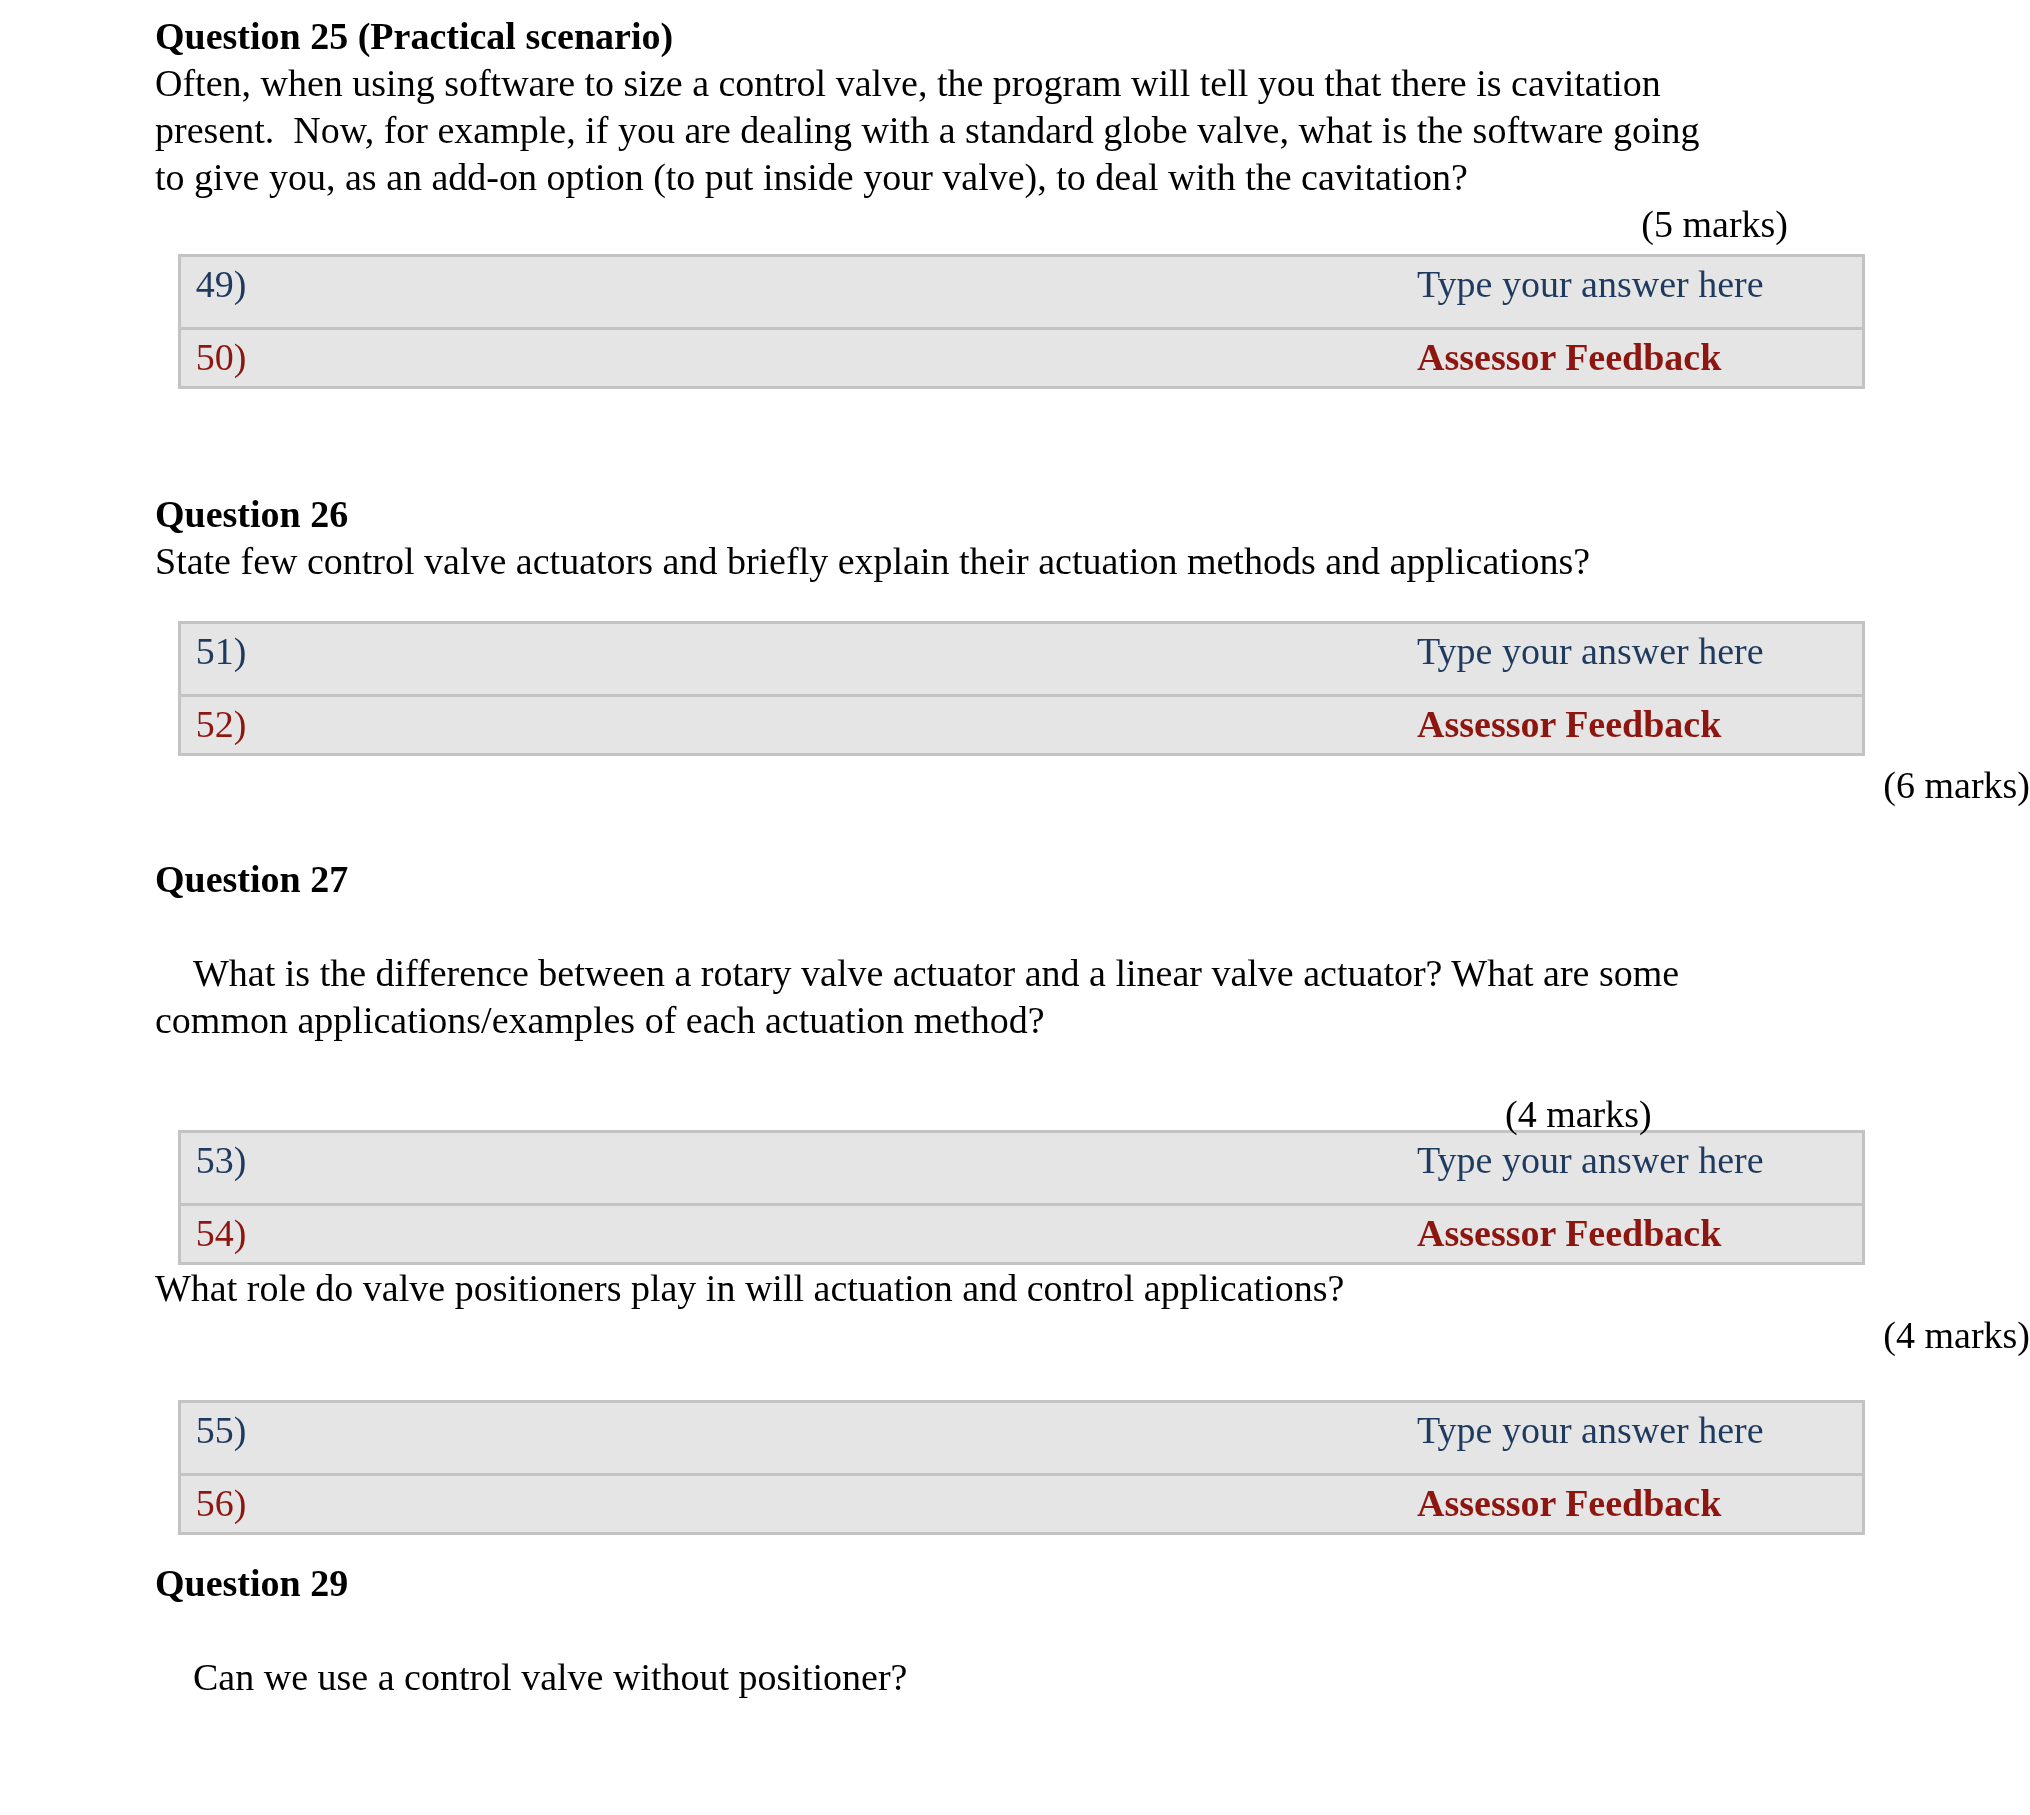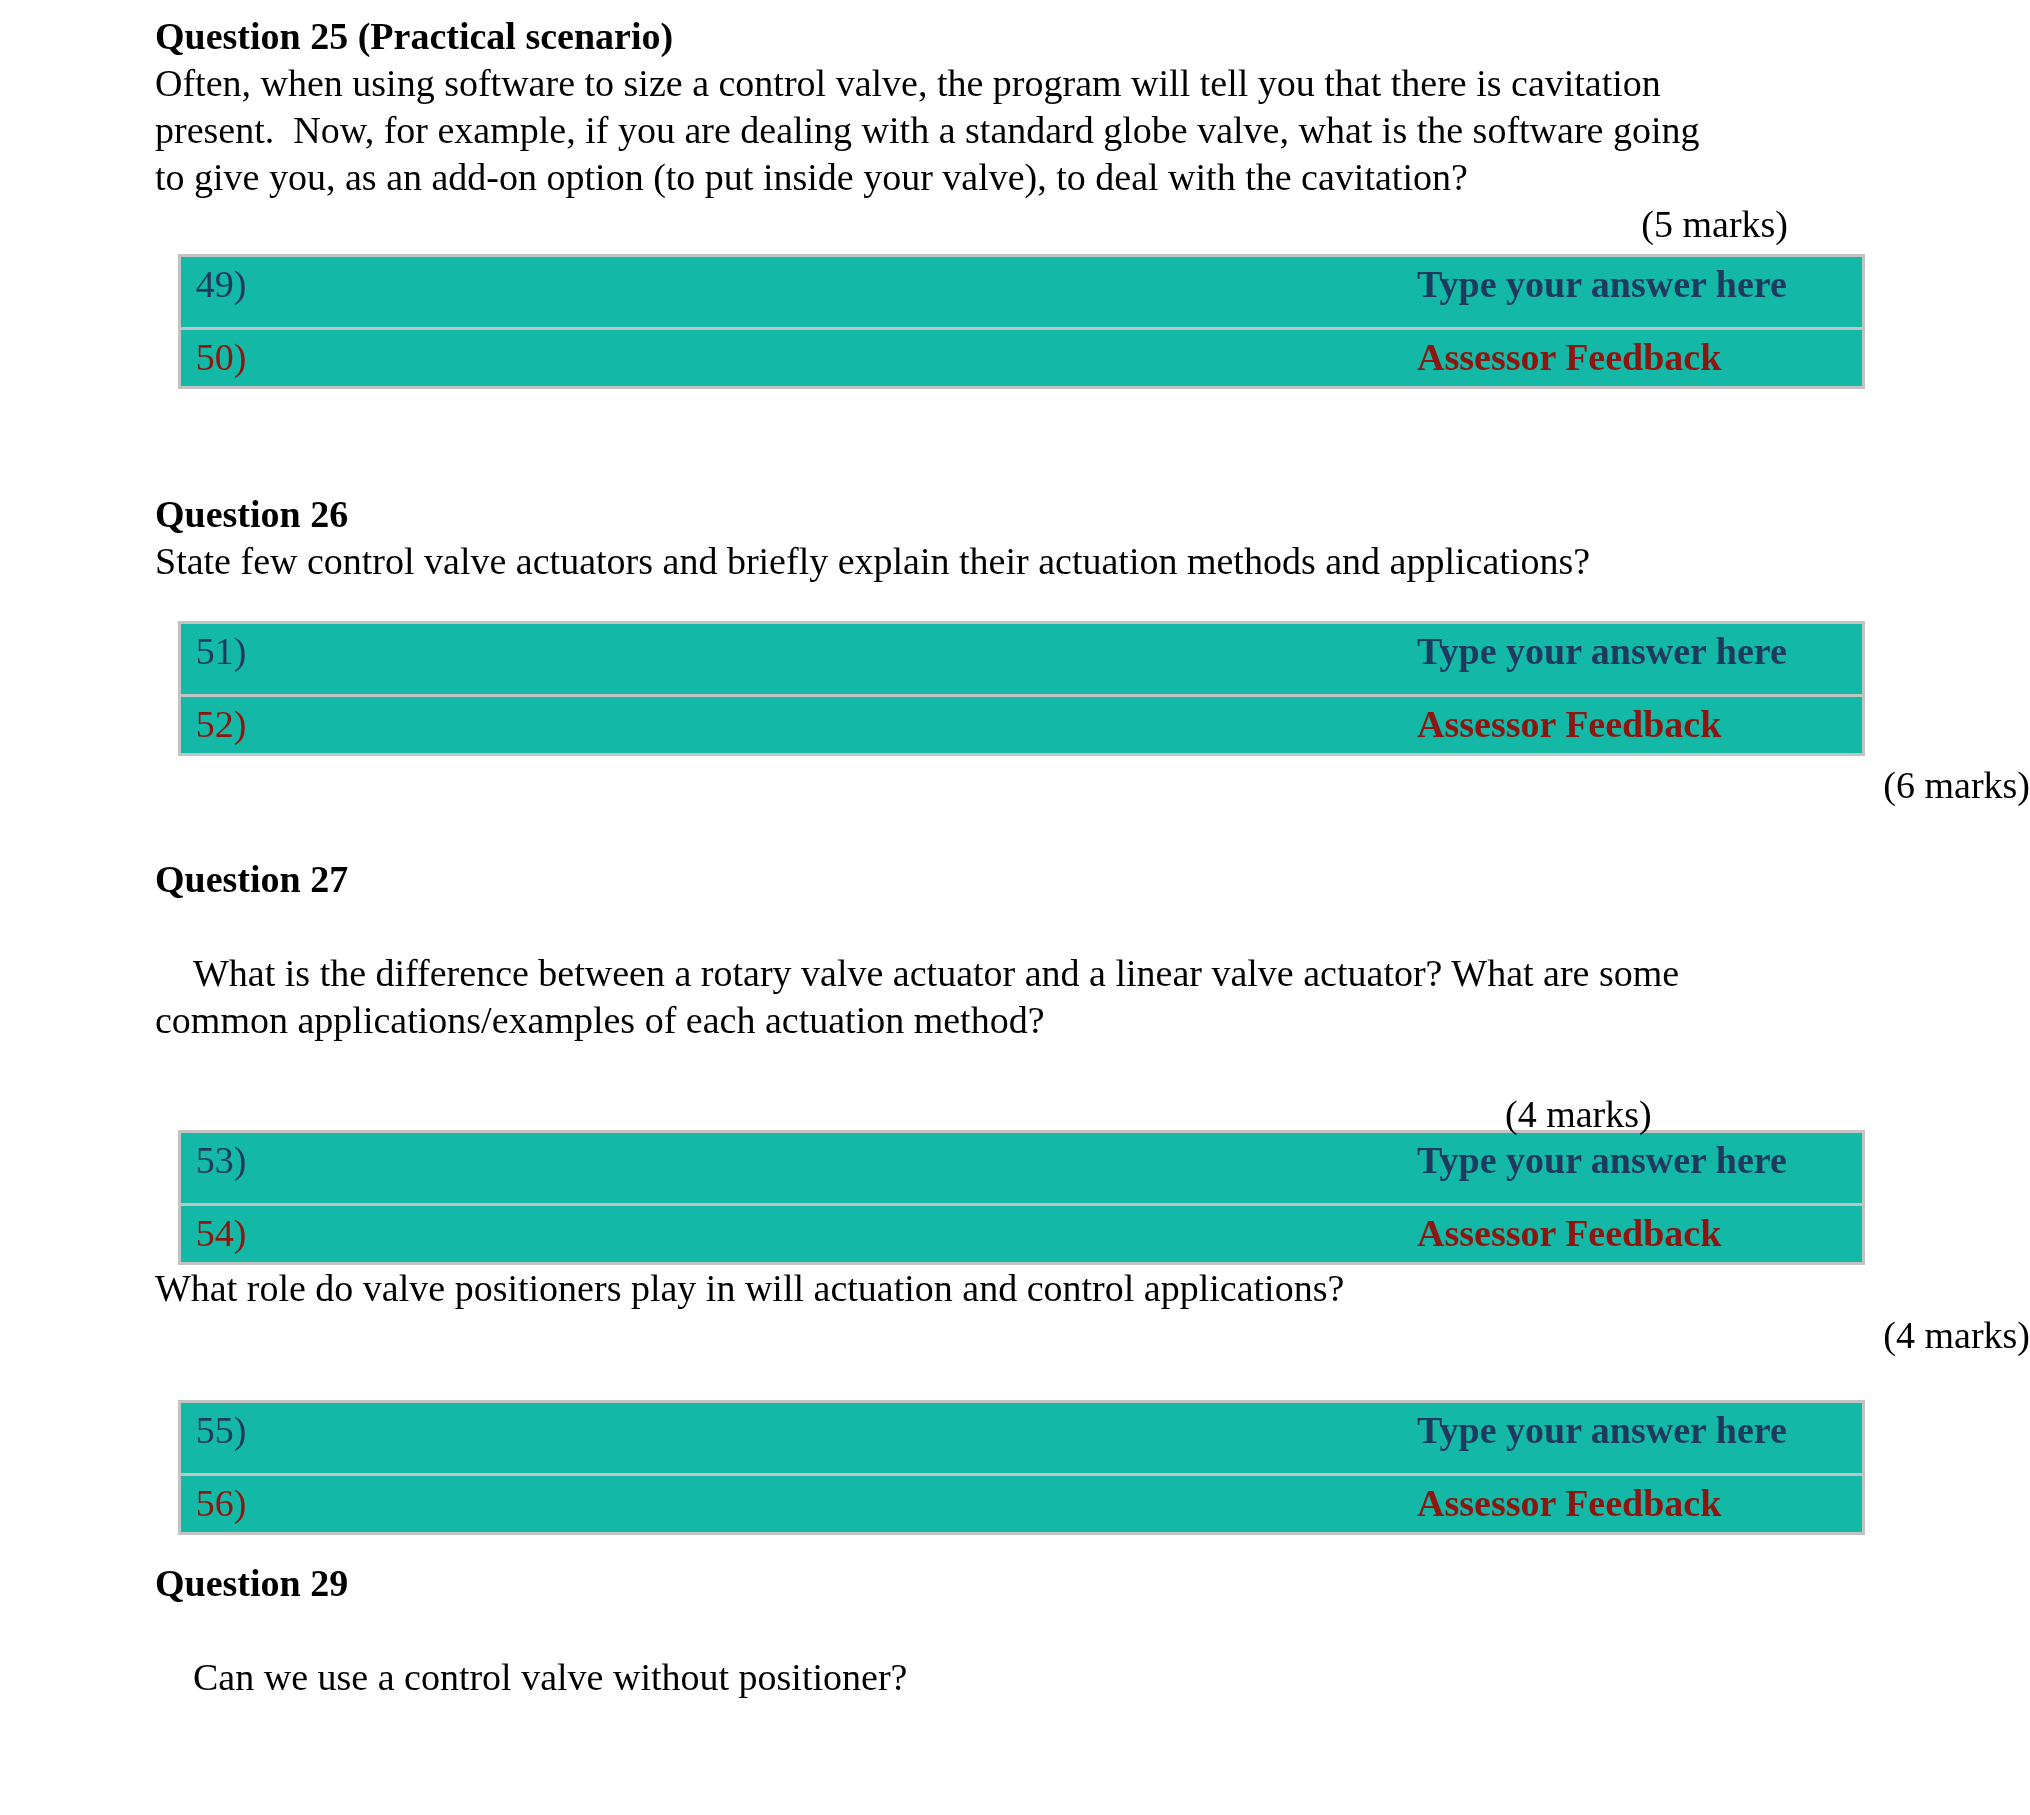--- a/index.html
+++ b/index.html
@@ -30,27 +30,27 @@
   .marks-right{}
   .inline-marks{
     position:absolute;
     bottom:0;
   }
   .answer-table{
     margin-left:178px;
     width:1687px;
     box-sizing:border-box;
     border:3.3px solid var(--border-gray,#C3C3C3);
-    background:#14b8a6;
+    background:#e5e5e5;
   }
   .trow{position:relative;box-sizing:border-box;}
   .trow1{height:73px;border-bottom:3.3px solid var(--border-gray,#C3C3C3);}
   .trow2{height:56px;}
   .num{position:absolute;left:14.7px;top:4.1px;}
-  .ans{position:absolute;left:1236px;top:4.1px;font-weight:bold;}
+  .ans{position:absolute;left:1236px;top:4.1px;}
   .blue{color:var(--answer-blue,#1F3A5F);}
   .red{color:var(--feedback-red,#8E1610);}
   .bold{font-weight:bold;}
 </style>
 </head>
 <body>
 
 <div class="page">
 
   <div class="heading" style="margin-top:13px">Question 25 (Practical scenario)</div>

